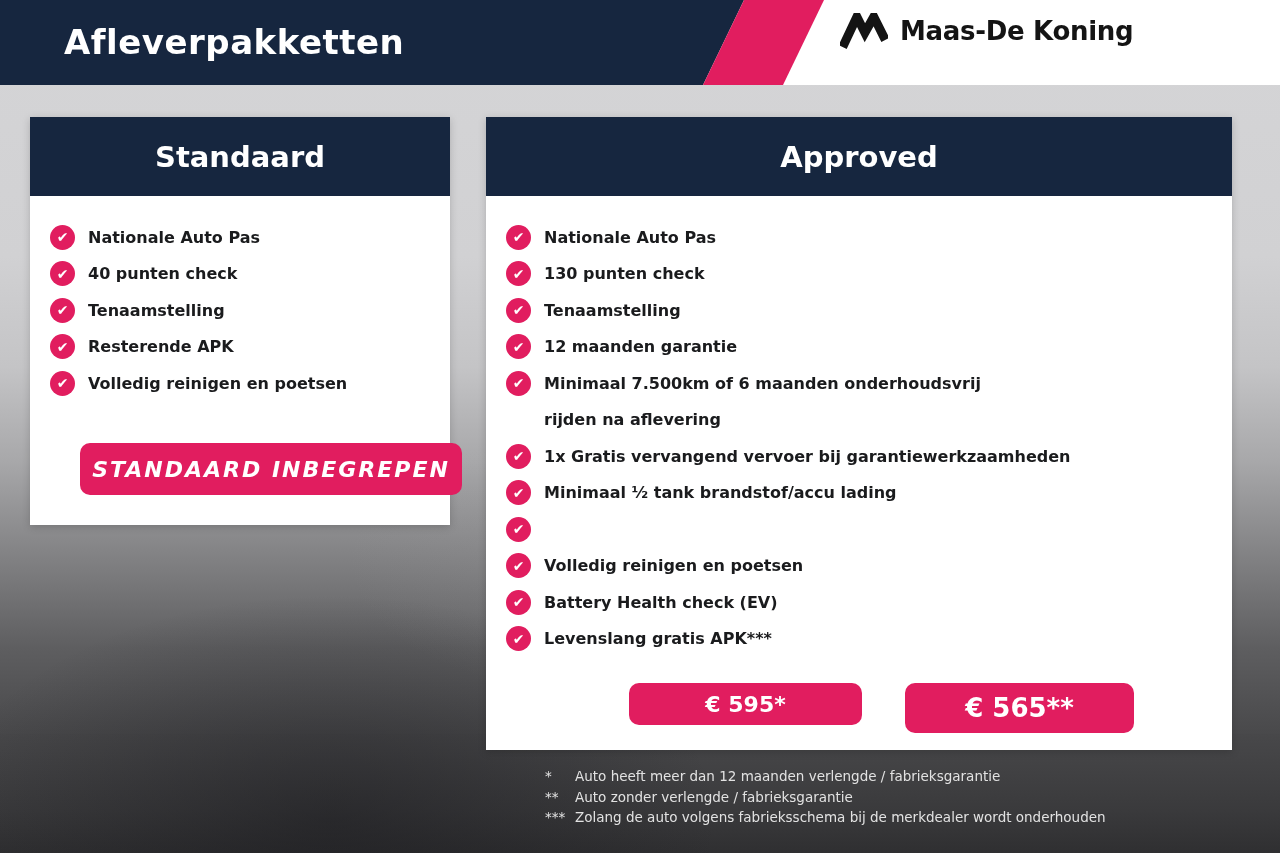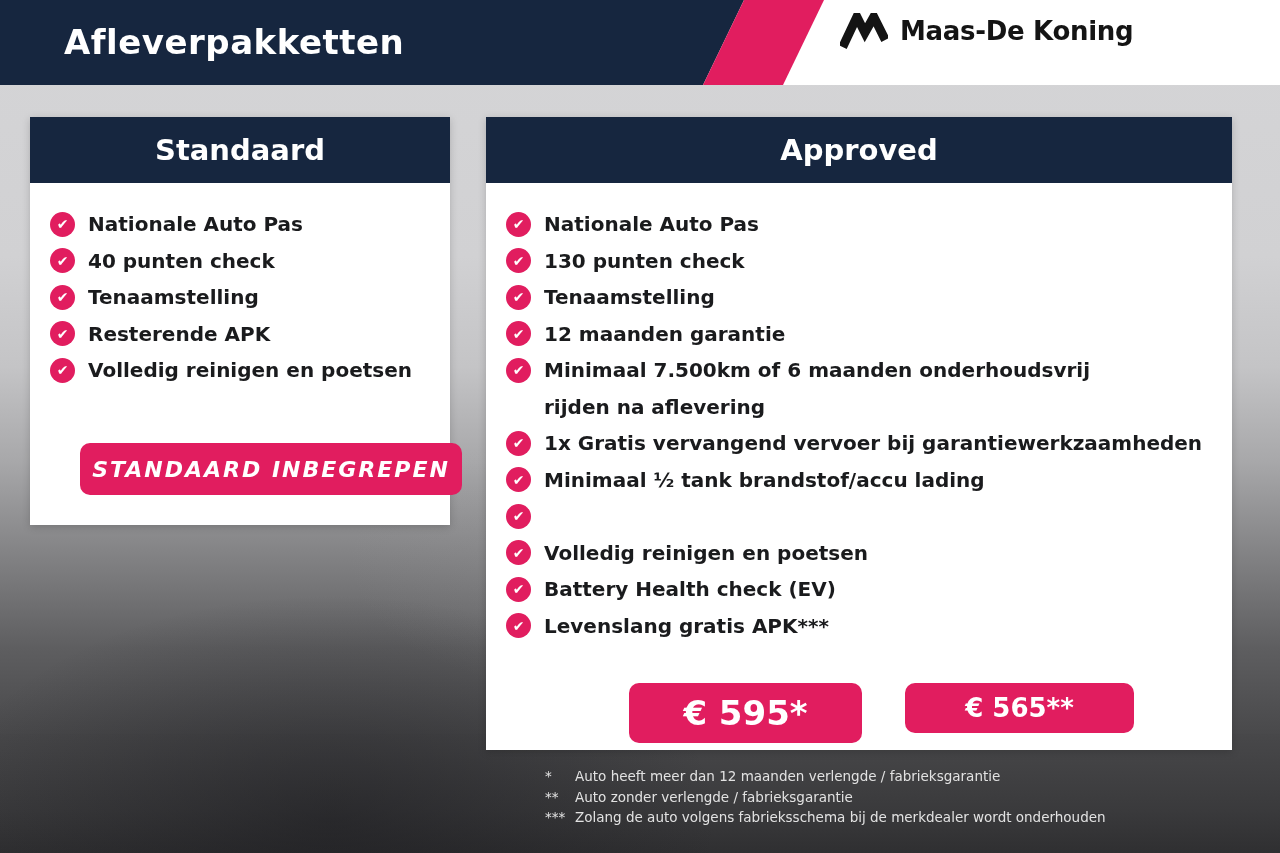--- a/index.html
+++ b/index.html
@@ -24,39 +24,39 @@
   .topbar-title { position:absolute; left:64px; top:0; height:106px; line-height:85px;
     color:#ffffff; font-size:34px; font-weight:700; letter-spacing:0.5px; }
   .brand { position:absolute; left:840px; top:0; height:61px; display:flex; align-items:center; gap:12px; }
   .brand svg { display:block; }
   .brand-text { font-size:26px; font-weight:800; color:#141414; letter-spacing:-0.3px; }
 
   
   .card { position:absolute; background:#ffffff; box-shadow:0 2px 8px rgba(0,0,0,0.18); }
   .card-standard { left:30px; top:117px; width:420px; height:408px; }
   .card-approved { left:486px; top:117px; width:746px; height:633px; }
-  .card-head { height:66px; background:#16263f; display:flex; align-items:center; justify-content:center;
+  .card-head { height:79px; background:#16263f; display:flex; align-items:center; justify-content:center;
     color:#ffffff; font-size:29px; font-weight:700; }
 
   .rows { padding:23px 18px 0 20px; }
   .row { display:flex; align-items:center; height:36.5px; }
   .check {
     flex:0 0 25px; width:25px; height:25px; border-radius:50%;
     background:#e11d5f; color:#ffffff; font-size:14px; font-weight:700;
     display:flex; align-items:center; justify-content:center; margin-right:13px;
   }
-  .row-text { font-size:20px; font-weight:700; color:#1a1b1d; white-space:nowrap; }
+  .row-text { font-size:16px; font-weight:700; color:#1a1b1d; white-space:nowrap; }
   .row.continuation .check { visibility:hidden; }
 
   .btn { background:#e11d5f; color:#ffffff; border:none; border-radius:10px;
     display:flex; align-items:center; justify-content:center; cursor:pointer;
     font-family:"DejaVu Sans", sans-serif; font-weight:700; }
   .btn-included { position:absolute; left:50px; top:326px; width:382px; height:52px;
     font-size:22px; letter-spacing:2px;font-style:italic; }
-  .btn-price1 { position:absolute; left:143px; top:566px; width:233px; height:60px; font-size:34px; }
+  .btn-price1 { position:absolute; left:143px; top:566px; width:233px; height:42px; font-size:22px; }
   .btn-price2 { position:absolute; left:419px; top:566px; width:229px; height:50px; font-size:26px; }
 
   
   .footnotes { position:absolute; left:545px; top:766px; color:#e2e2e2; font-size:13.5px; line-height:20.5px; }
   .footnote { display:flex; }
   .footnote .marker { width:30px; flex:0 0 30px; }
 </style>
 </head>
 <body>
 

